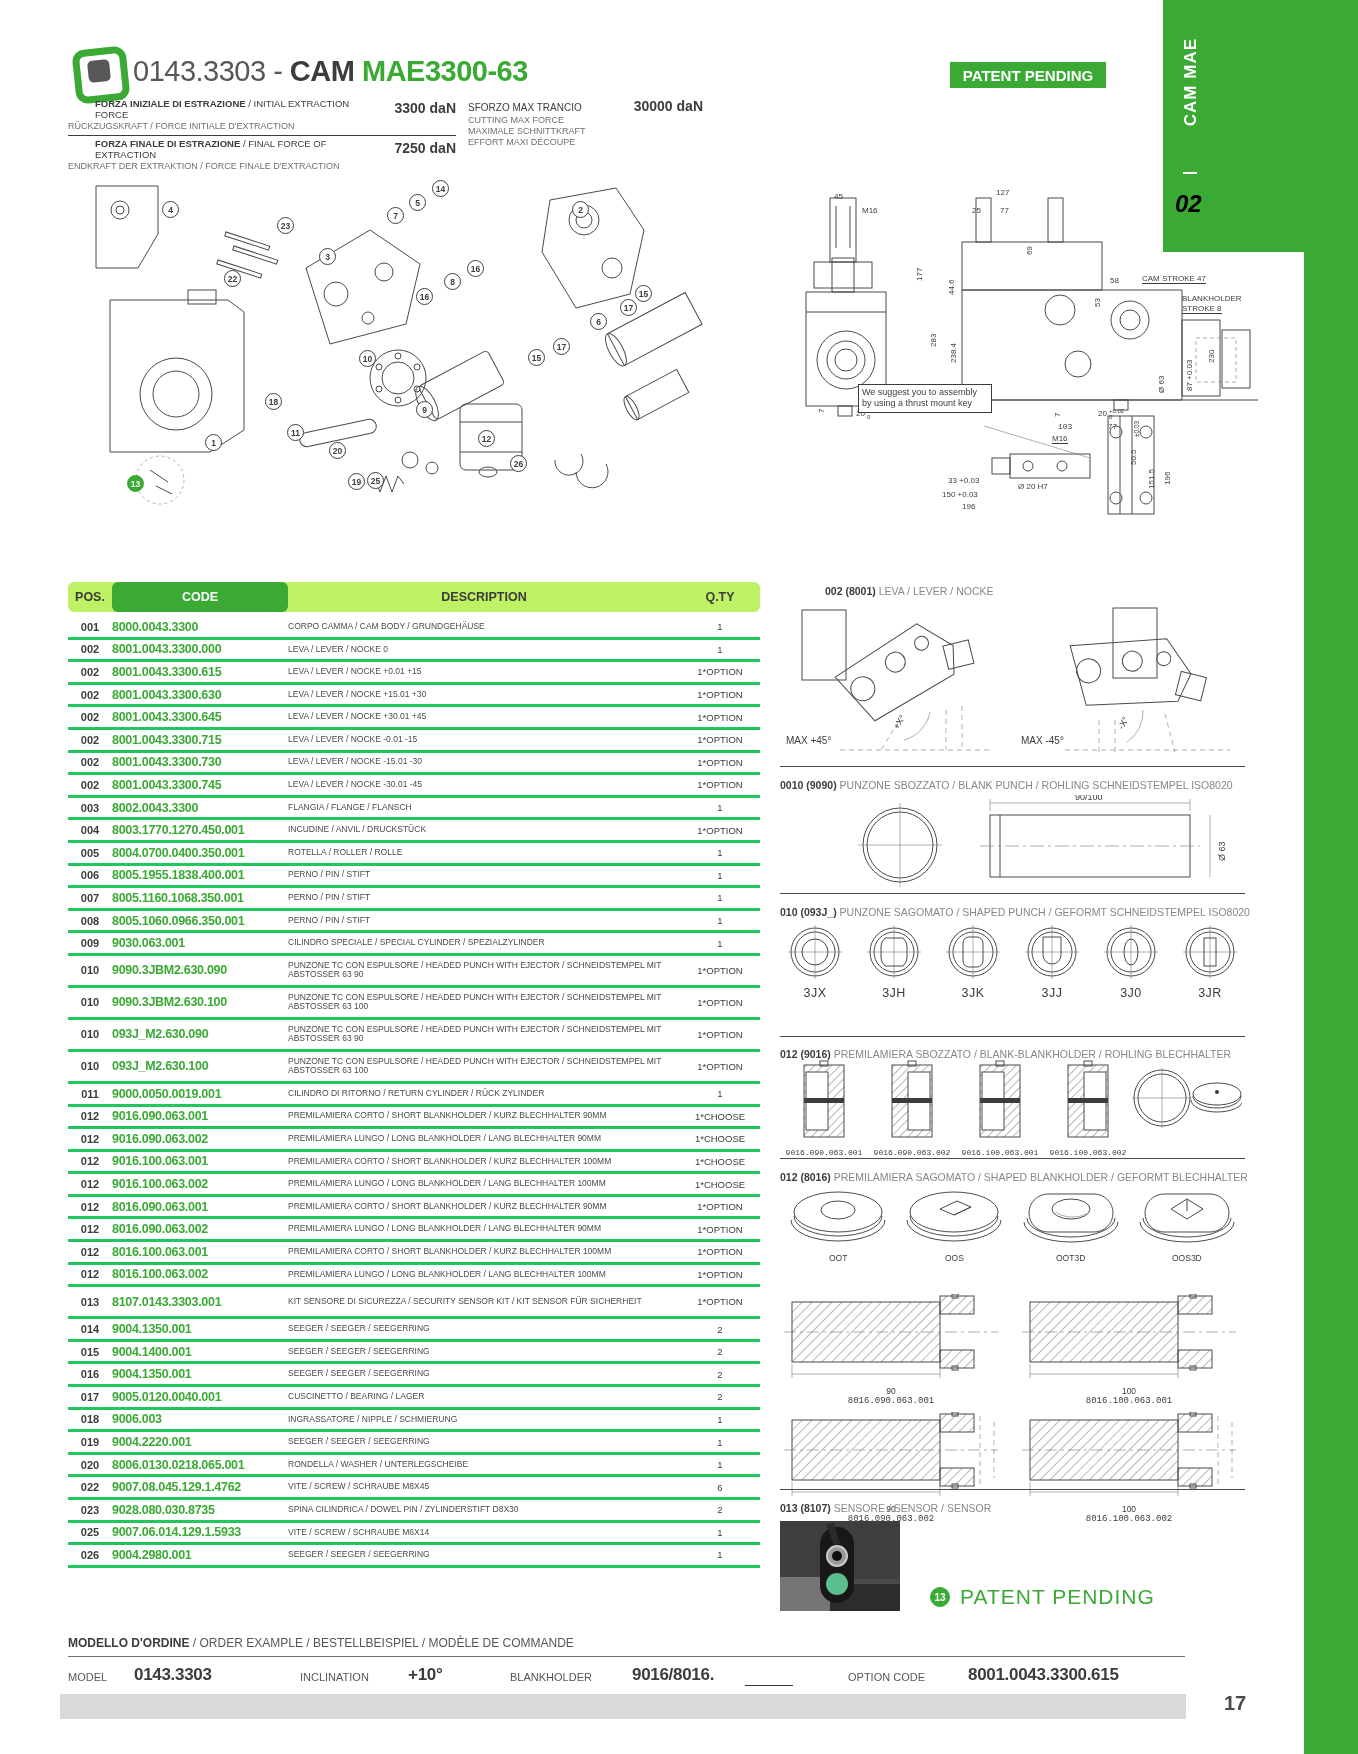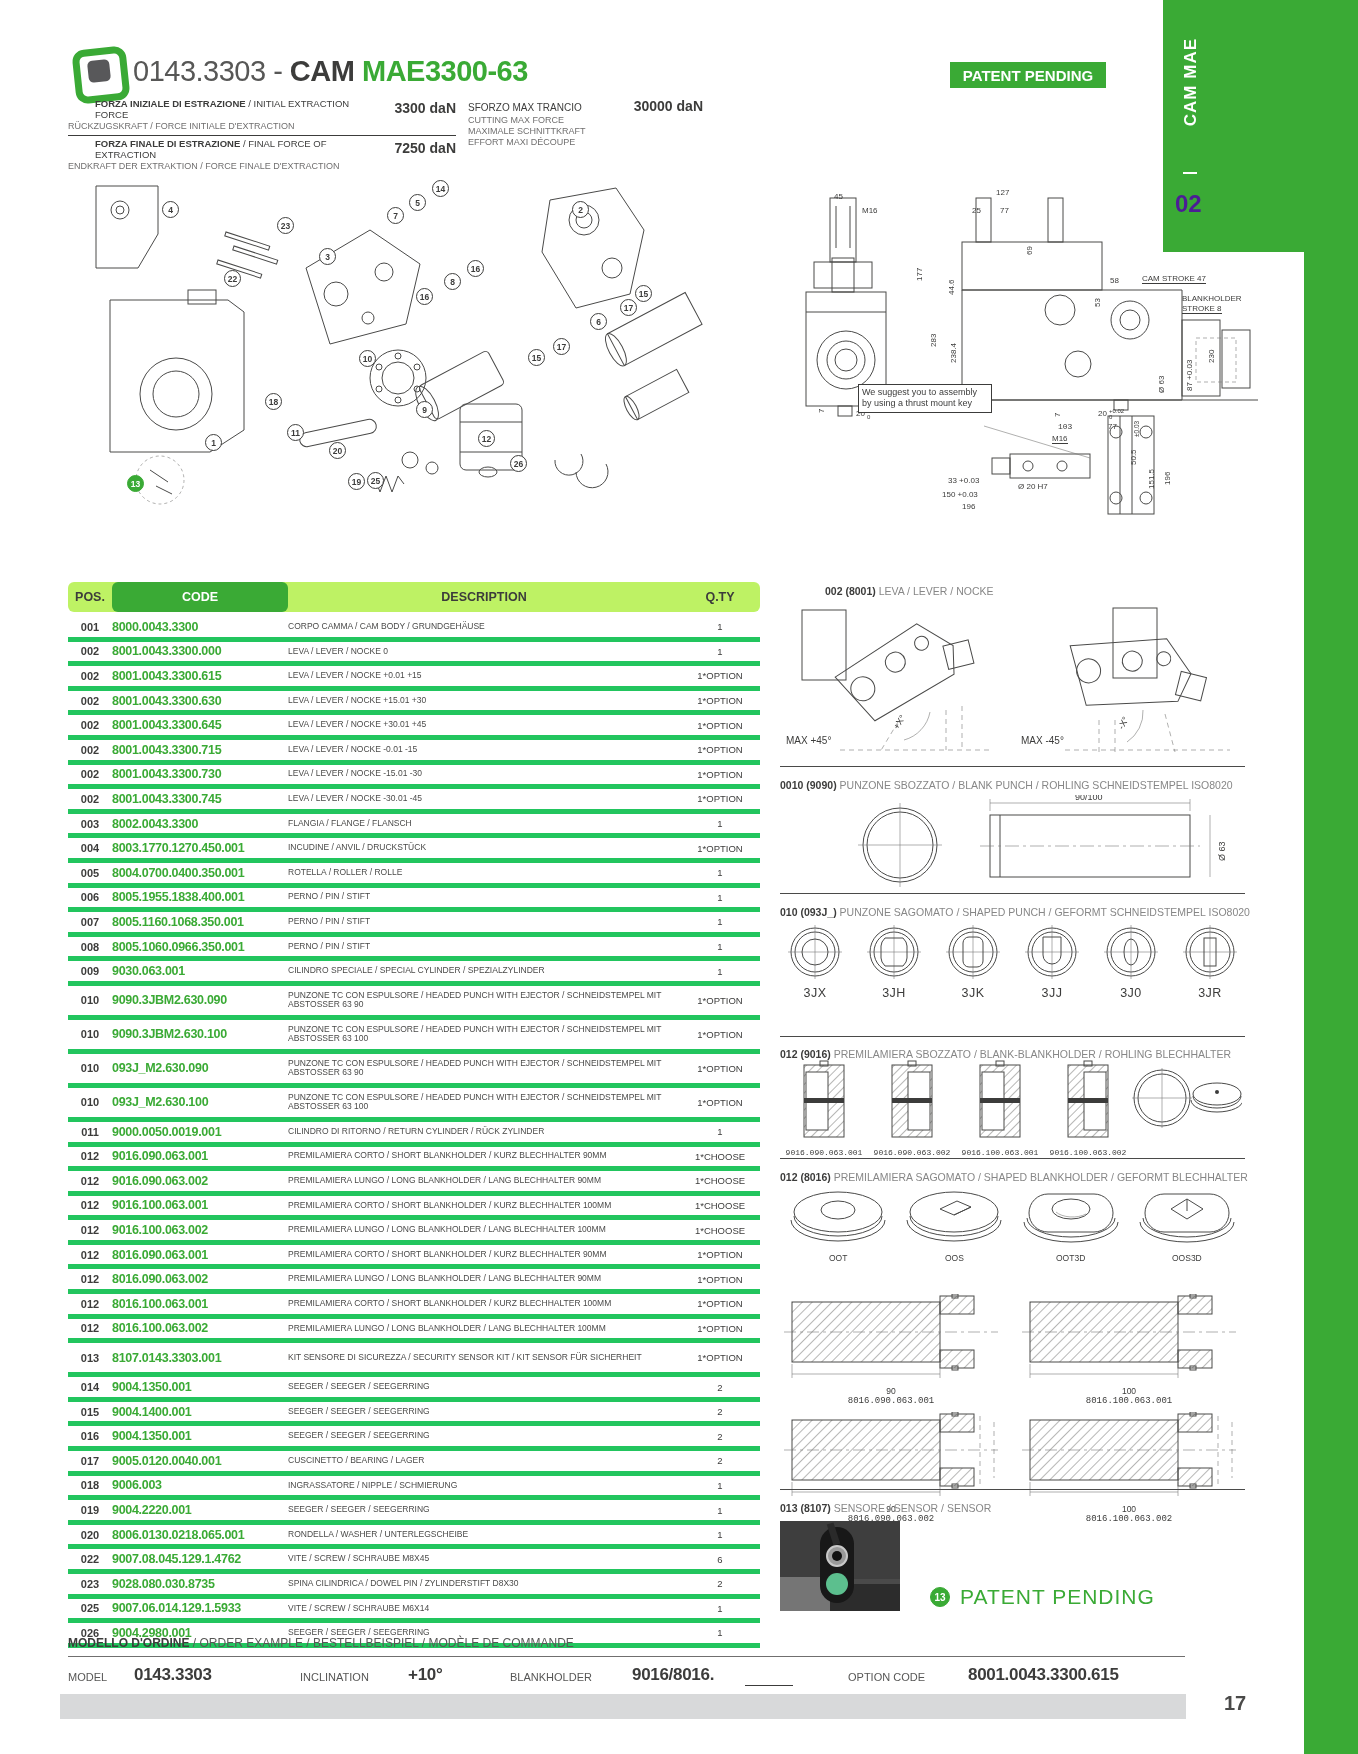--- a/index.html
+++ b/index.html
@@ -4,21 +4,21 @@
 <style>
   html,body{margin:0;padding:0;background:#fff;}
   .page{position:relative;width:1358px;height:1754px;background:#fff;overflow:hidden;
         font-family:"Liberation Sans",sans-serif;color:#3c3c3b;}
   
   .side-band{position:absolute;right:0;top:0;width:54px;height:100%;background:#3aaa35;}
   .side-tab{position:absolute;left:1163px;top:0;width:195px;height:252px;background:#3aaa35;}
   .tab-vert{position:absolute;left:18px;top:38px;writing-mode:vertical-rl;transform:rotate(180deg);
             color:#fff;font-weight:bold;font-size:17px;letter-spacing:1px;}
   .tab-rule{position:absolute;left:20px;top:172px;width:14px;height:2px;background:#fff;}
-  .tab-num{position:absolute;left:12px;top:190px;color:#4c1d95;font-weight:bold;font-size:24px;}
+  .tab-num{position:absolute;left:12px;top:190px;color:#000000;font-weight:bold;font-size:24px;font-style:italic;}
   
   .logo{position:absolute;left:74px;top:46px;width:48px;height:48px;}
   .logo .ring{position:absolute;left:0;top:2px;width:40px;height:40px;border:7px solid #3aaa35;
               border-radius:12px;transform:rotate(-6deg);}
   .logo .core{position:absolute;left:14px;top:14px;width:22px;height:22px;background:#58585a;
               border-radius:5px;transform:rotate(-6deg);}
   .title{position:absolute;left:133px;top:55px;font-size:29px;letter-spacing:-0.5px;}
   .title .t1{color:#575756;}
   .title .t2{color:#3c3c3b;font-weight:bold;}
   .title .t3{color:#3aaa35;font-weight:bold;}
@@ -58,21 +58,21 @@
   
   .parts-table{position:absolute;left:68px;top:582px;width:692px;}
   .thead{position:relative;height:30px;background:#bef264;border-radius:6px;display:flex;align-items:center;}
   .th{font-weight:bold;font-size:12.5px;color:#3c3c3b;text-align:center;}
   .th-pos{width:44px;}
   .th-code{width:176px;height:30px;background:#3aaa35;border-radius:6px;color:#fff;
            display:flex;align-items:center;justify-content:center;}
   .th-desc{width:392px;}
   .th-qty{width:80px;}
   .tbody{margin-top:5px;}
-  .trow{display:flex;align-items:center;border-bottom:5px solid #22c55e;}
+  .trow{display:flex;align-items:center;border-bottom:3px solid #22c55e;}
   .trow.single{height:19.6px;}
   .trow.tall{height:29px;}
   .td-pos{width:44px;text-align:center;font-weight:bold;font-size:11px;color:#3c3c3b;}
   .td-code{width:176px;font-weight:bold;font-size:12.5px;color:#3aaa35;letter-spacing:-0.3px;}
   .td-desc{width:392px;font-size:8.5px;color:#4a4a49;line-height:1.15;padding-right:6px;box-sizing:border-box;}
   .td-qty{width:80px;text-align:center;font-size:9.5px;color:#3c3c3b;}
   
   .right-col{position:absolute;left:780px;top:0;width:465px;height:100%;}
   .sec-head{position:absolute;font-size:10.5px;white-space:nowrap;}
   .sec-head b{color:#3c3c3b;font-weight:bold;}

